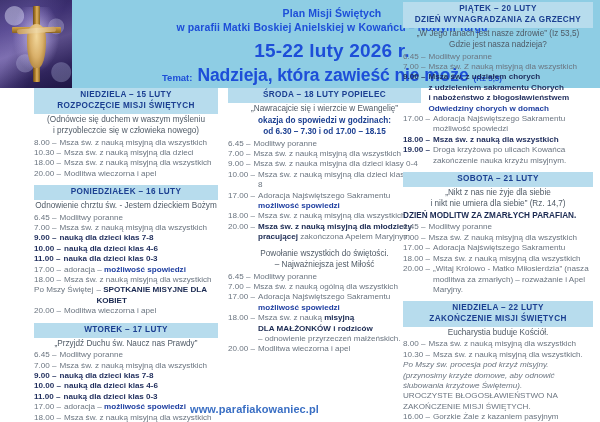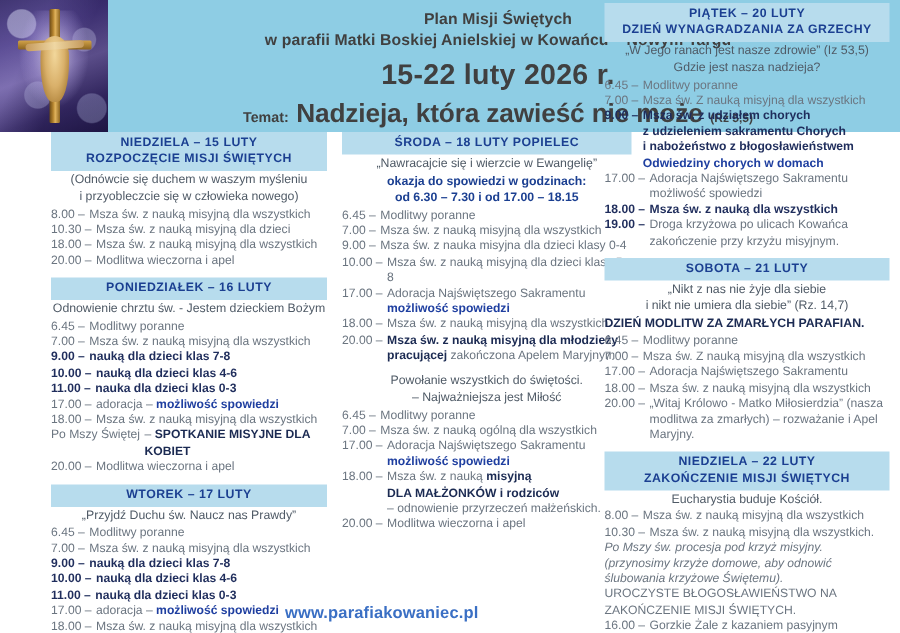--- a/index.html
+++ b/index.html
@@ -67,21 +67,21 @@
     width: 39px; height: 5px;
     background: linear-gradient(90deg,#c59a5c,#efd7a3 50%,#c59a5c);
     border-radius: 3px;
     transform: rotate(-4deg);
   }
 
   .head-text {
     flex: 1;
     padding: 6px 8px 4px 0;
     text-align: center;
-    color: #404040;
+    color: #1d4ed8;
     display: flex; flex-direction: column; justify-content: flex-start;
   }
   .head-l1 { font-size: 10.5px; font-weight: bold; letter-spacing: .1px; line-height: 14px; }
   .head-l2 { font-size: 10.5px; font-weight: bold; letter-spacing: .1px; line-height: 15px; }
   .head-date { font-size: 19px; font-weight: bold; line-height: 26px; margin-top: 3px; letter-spacing: .2px; }
   .head-theme {
     margin-top: 0; line-height: 22px;
     display: flex; align-items: baseline; justify-content: center; gap: 5px;
     white-space: nowrap;
   }
@@ -373,21 +373,21 @@
             <li>
               <span class="t">17.00 –</span>
               <span class="d">Adoracja Najświętszego Sakramentu<span class="sub">możliwość spowiedzi</span></span>
             </li>
             <li class="bold">
               <span class="t">18.00 –</span>
               <span class="d">Msza św. z nauką dla wszystkich</span>
             </li>
             <li>
               <span class="t" style="font-weight:bold;color:#1f2d5c">19.00 –</span>
-              <span class="d">Droga krzyżowa po ulicach Kowańca<span class="sub">zakończenie przy krzyżu misyjnym.</span></span>
+              <span class="d">Droga krzyżowa po ulicach Kowańca<span class="sub">zakończenie nauka krzyżu misyjnym.</span></span>
             </li>
           </ul>
           <div style="height: 6px;"></div>
         </div>
         <div class="day">
           <div class="daybar">SOBOTA – 21 LUTY</div>
           <div class="motto">„Nikt z nas nie żyje dla siebie</div>
           <div class="motto">i nikt nie umiera dla siebie” (Rz. 14,7)</div>
           <div class="motto b" style="text-align: left; color: rgb(27, 42, 82);">DZIEŃ MODLITW ZA ZMARŁYCH PARAFIAN.</div>
           <ul class="items">

